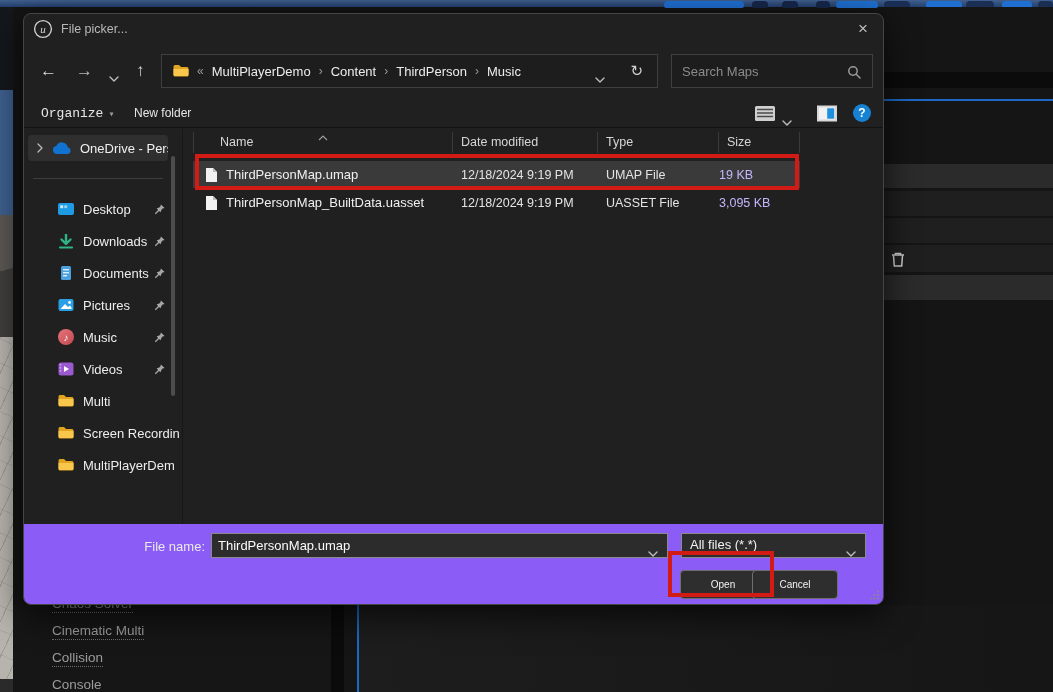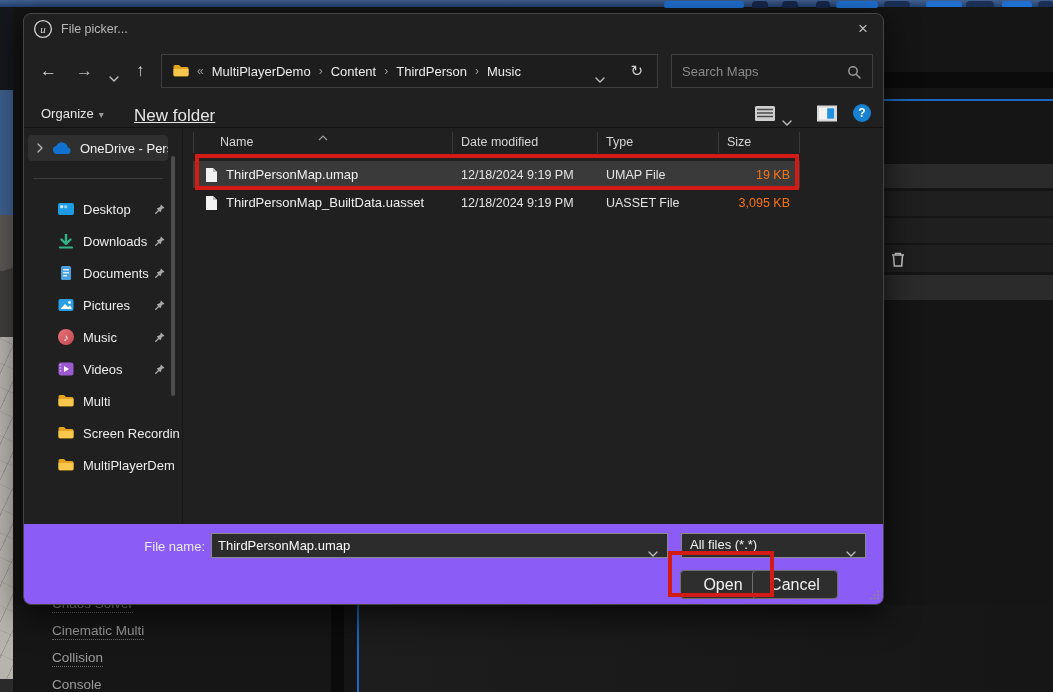--- a/index.html
+++ b/index.html
@@ -61,23 +61,23 @@
   #addr-refresh { position:absolute; right:14px; top:7px; font-size:15px; color:#d0d0d0; }
 
   #searchbar { position:absolute; left:647px; top:40px; width:202px; height:34px; background:#1d1d1d;
                border:1px solid #3f3f3f; }
   #search-input { position:absolute; left:10px; top:1px; width:160px; height:30px; background:transparent; border:none;
                   outline:none; color:#e8e8e8; font-size:13px; font-family:"Liberation Sans",sans-serif; }
   #search-input::placeholder { color:#8b8b8b; }
   #search-mag { position:absolute; right:11px; top:10px; }
 
   #toolbar { position:absolute; left:0; top:87px; width:100%; height:27px; }
-  #organize-btn { position:absolute; left:17px; top:5px; font-size:13px; color:#e6e6e6; }
+  #organize-btn { position:absolute; left:17px; top:5px; font-size:13px; color:#e6e6e6;font-family:Liberation Mono, monospace; }
   #organize-caret { color:#9a9a9a; font-size:10px; padding-left:5px; }
-  #newfolder-btn { position:absolute; left:110px; top:5px; font-size:17px; color:#e6e6e6;text-decoration:underline; }
+  #newfolder-btn { position:absolute; left:110px; top:5px; font-size:12px; color:#e6e6e6; }
   #view-btn { position:absolute; left:730px; top:4px; }
   #view-caret { position:absolute; left:758px; top:11px; }
   #preview-btn { position:absolute; left:793px; top:4px; }
   #help-btn { position:absolute; left:829px; top:3px; width:18px; height:18px; border-radius:50%;
               color:#fff; font-size:12px; font-weight:bold; text-align:center; line-height:18px; }
   #toolbar-divider { position:absolute; left:0; top:113px; width:100%; height:1px; background:#121212; }
 
   
   #sidebar { position:absolute; left:0; top:115px; width:157px; height:395px; overflow:hidden; }
   #onedrive-row { position:absolute; left:4px; top:6px; width:140px; height:26px; background:#2f2f2f;
@@ -102,34 +102,34 @@
   .h-cell { padding-left:8px; }
   #sort-caret { position:absolute; left:135px; top:-2px; }
   #row-container { position:absolute; left:10px; top:32px; width:607px; }
   .f-row { display:grid; grid-template-columns:260px 145px 121px 81px; height:27px; align-items:center;
            margin-bottom:1px; }
   .f-row.selected { background:#3a3a3a; }
   .cell-name { display:flex; align-items:center; padding-left:12px; overflow:hidden; }
   .cell-name .ficon { flex:none; display:flex; margin-right:8px; }
   .cell-name span { font-size:13px; color:#f0f0f0; white-space:nowrap; }
   .cell-date, .cell-type { font-size:12.5px; color:#e4e4e4; padding-left:8px; white-space:nowrap; }
-  .cell-size { font-size:12.5px; color:#f97316; text-align:right; padding-right:10px; white-space:nowrap; }
+  .cell-size { font-size:12.5px; color:#c4b5fd; padding-right:10px; white-space:nowrap; }
 
   
   #bottombar { position:absolute; left:0; top:510px; width:859px; height:81px; background:#8b5cf6; }
   #filename-label { position:absolute; left:81px; top:15px; width:100px; text-align:right; font-size:13px; color:#eaeaea; }
   .field { position:absolute; top:9px; height:25px; background:#2c2c2c; border:1px solid #8a8a8a; }
   #filename-field { left:187px; width:457px; }
   #filename-input { position:absolute; left:6px; top:0; width:420px; height:23px; border:none; outline:none;
                     background:transparent; color:#fafafa; font-size:13px; font-family:"Liberation Sans",sans-serif; }
   #filetype-field { left:657px; width:185px; }
   #filetype-value { position:absolute; left:8px; top:3px; font-size:13px; color:#f2f2f2; }
   .field-chevron { position:absolute; right:9px; top:9px; }
   .dlg-btn { position:absolute; top:46px; height:29px; background:#2e2e2e; border:1px solid #6e6e6e;
-             border-radius:4px; font-size:16px; color:#f2f2f2; text-align:center; line-height:27px; }
+             border-radius:4px; font-size:10px; color:#f2f2f2; text-align:center; line-height:27px; }
   #open-btn { left:656px; width:86px; }
   #cancel-btn { left:728px; width:86px; }
   #resize-grip { position:absolute; right:3px; bottom:1px; }
 
   
   .annotation { position:absolute; z-index:9; border:4px solid #d31b15; }
   #anno-row  { left:195px; top:154px; width:604px; height:36px; }
   #anno-open { left:668px; top:551px; width:106px; height:46px; }
 </style>
 </head>

